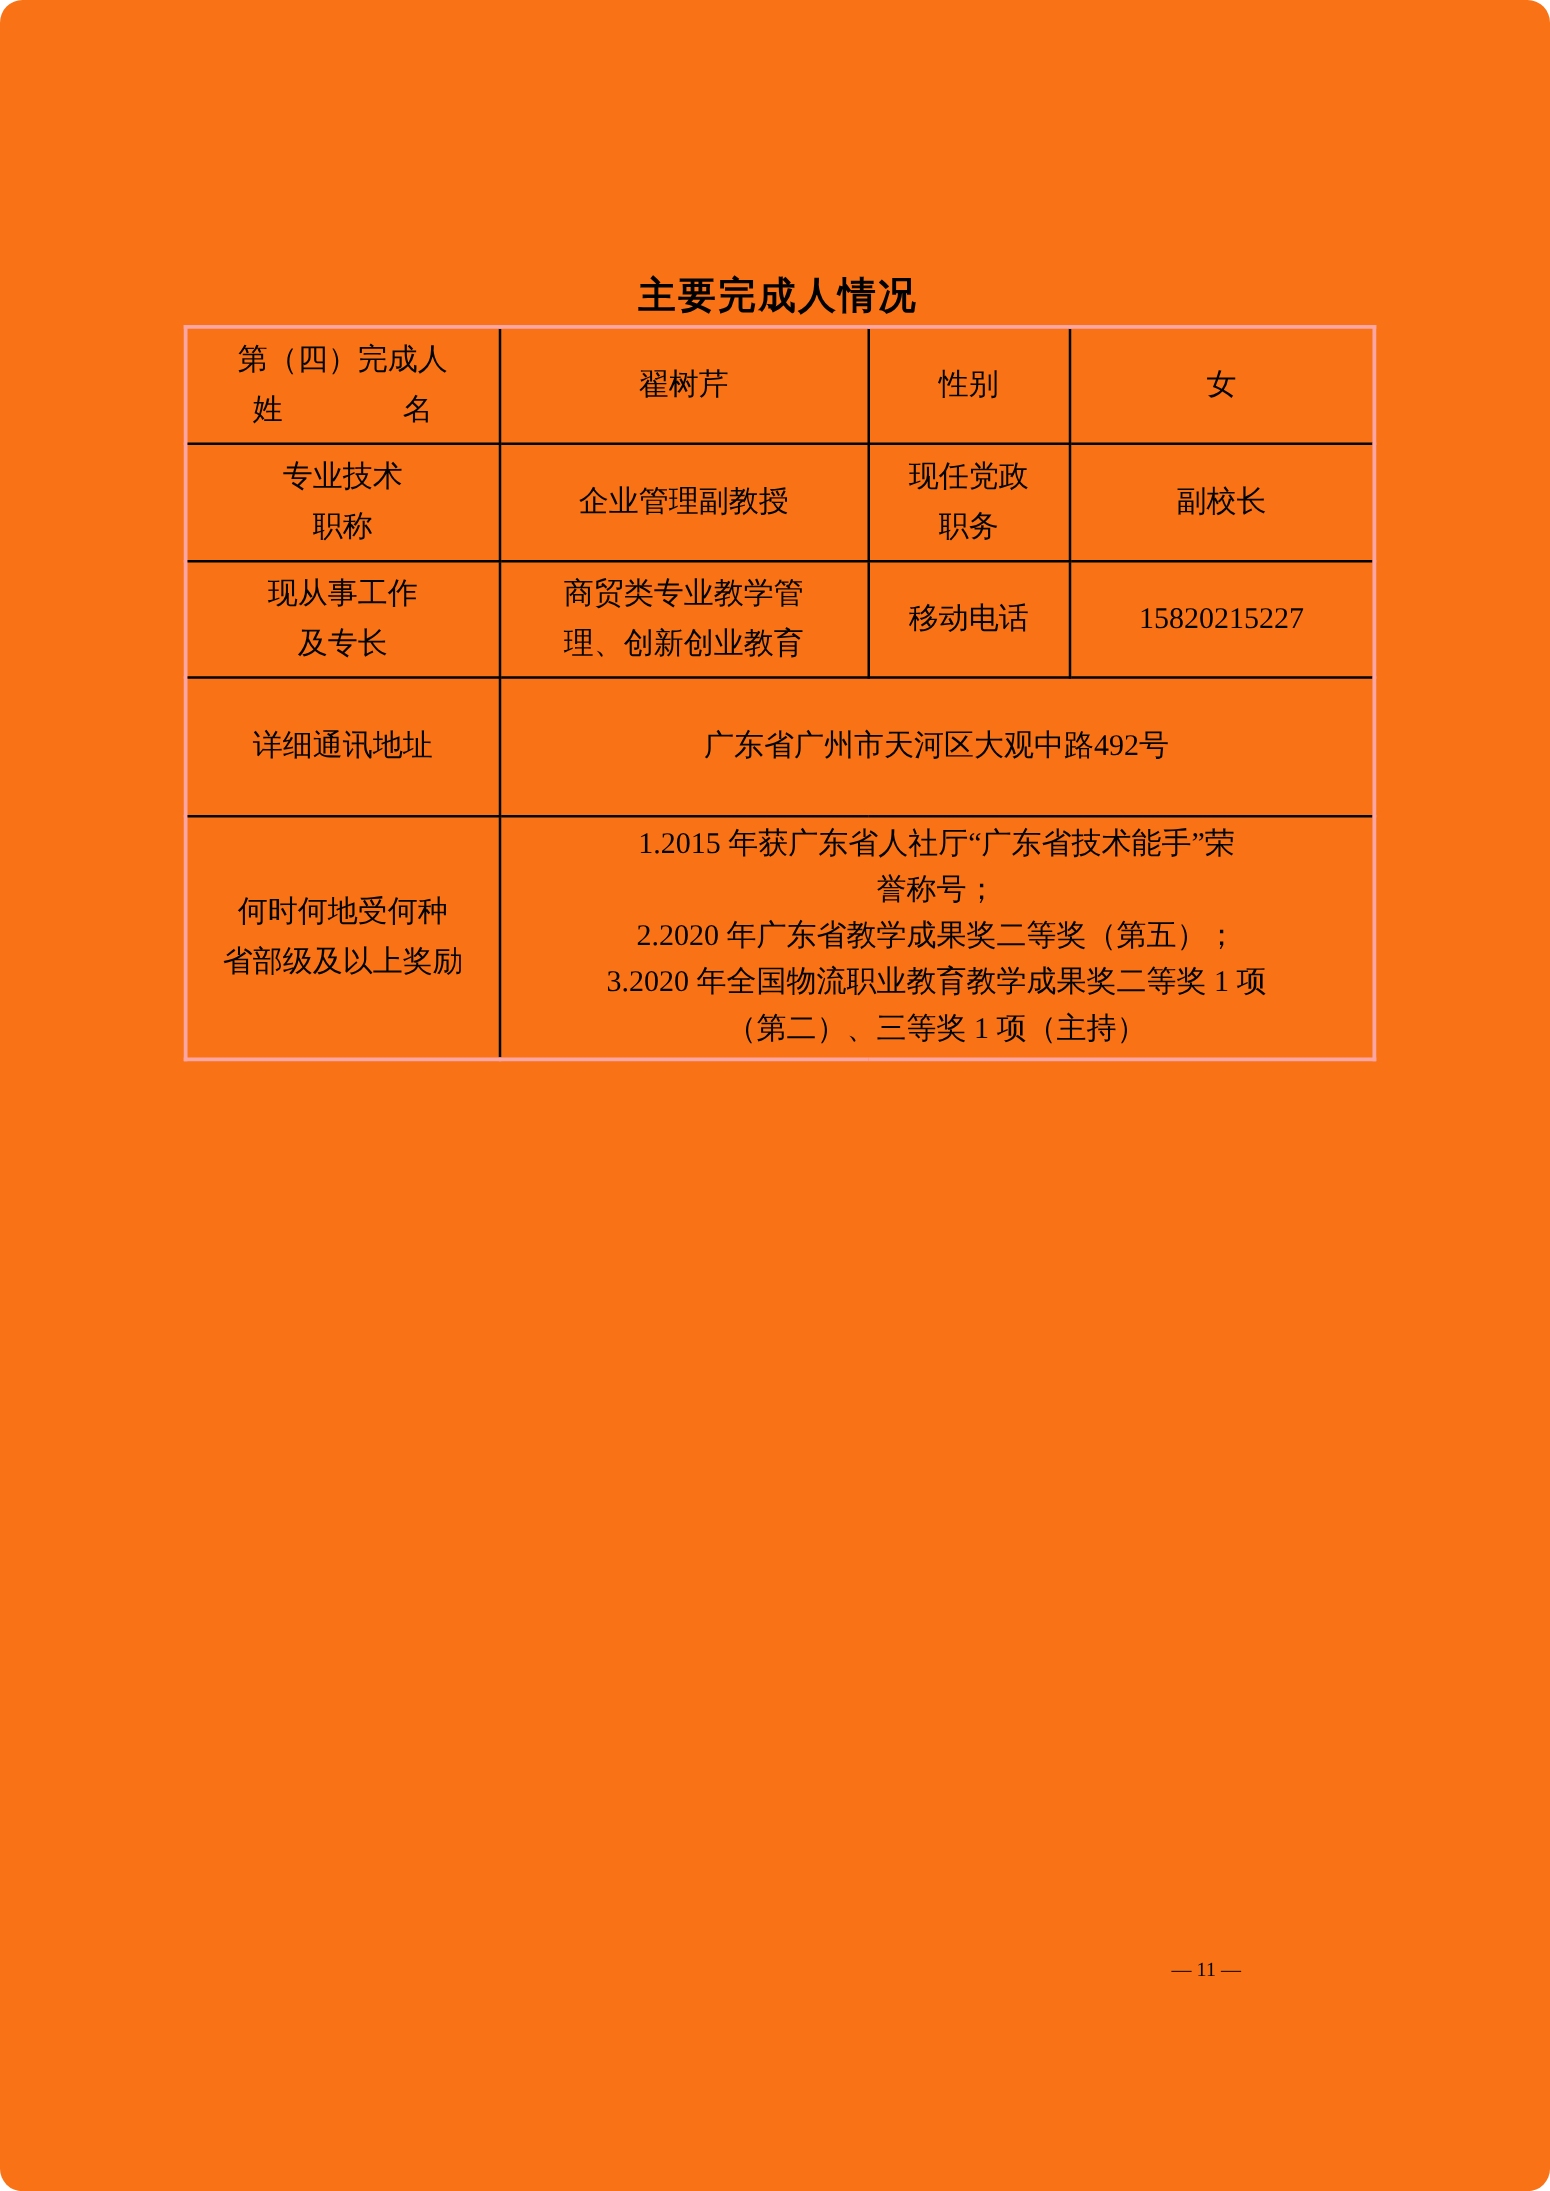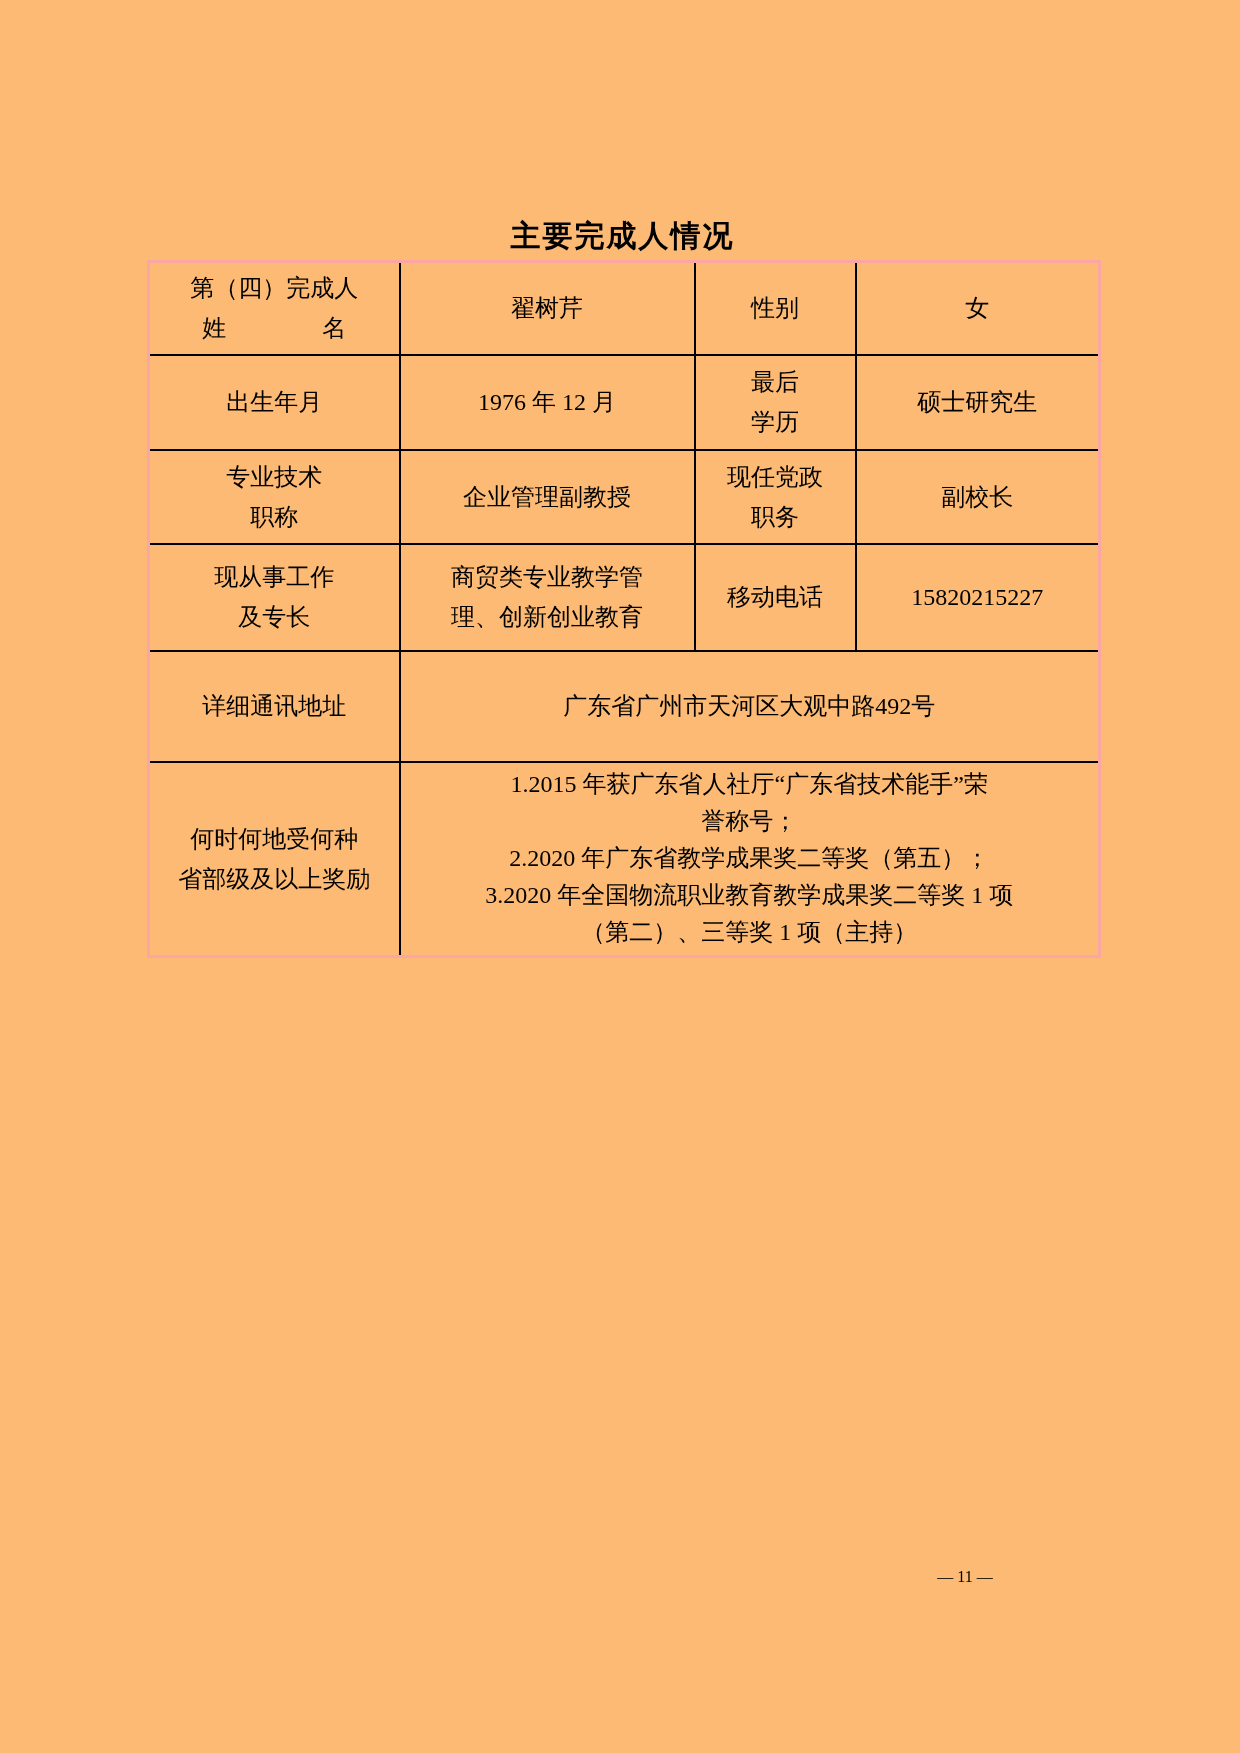--- a/index.html
+++ b/index.html
@@ -1,22 +1,23 @@
 <!DOCTYPE html>
 <html><head>
 <meta charset="utf-8">
 <style>
   html, body { margin: 0; padding: 0; background: #ffffff; }
   .page {
     position: relative;
     width: 1240px;
     height: 1753px;
-    background: #fdba74;
+    background: #f97316;
     overflow: hidden;
     color: #000;
+    border-radius: 18px;
   }
   .doc-title {
     position: absolute;
     top: 216px;
     left: 147px;
     width: 951px;
     text-align: center;
     font-family: "Liberation Sans", "DejaVu Sans", sans-serif;
     font-weight: 700;
     font-size: 30px;
@@ -87,56 +88,41 @@
         <div class="ln">翟树芹</div>
       </td>
       <td>
         <div class="ln">性别</div>
       </td>
       <td>
         <div class="ln">女</div>
       </td>
     </tr>
 
-    <tr style="height:95px;">
-      <td>
-        <div class="ln">出生年月</div>
-      </td>
-      <td>
-        <div class="ln">1976 年 12 月</div>
-      </td>
-      <td>
-        <div class="ln">最后</div>
-        <div class="ln">学历</div>
-      </td>
-      <td>
-        <div class="ln">硕士研究生</div>
-      </td>
-    </tr>
 
 
     <tr style="height:94px;">
       <td>
         <div class="ln">专业技术</div>
         <div class="ln">职称</div>
       </td>
       <td>
         <div class="ln">企业管理副教授</div>
       </td>
       <td>
         <div class="ln">现任党政</div>
         <div class="ln">职务</div>
       </td>
       <td>
         <div class="ln">副校长</div>
       </td>
     </tr>
 
 
-    <tr style="height:107px;">
+    <tr style="height:93px;">
       <td>
         <div class="ln">现从事工作</div>
         <div class="ln">及专长</div>
       </td>
       <td>
         <div class="ln">商贸类专业教学管</div>
         <div class="ln">理、创新创业教育</div>
       </td>
       <td>
         <div class="ln">移动电话</div>

